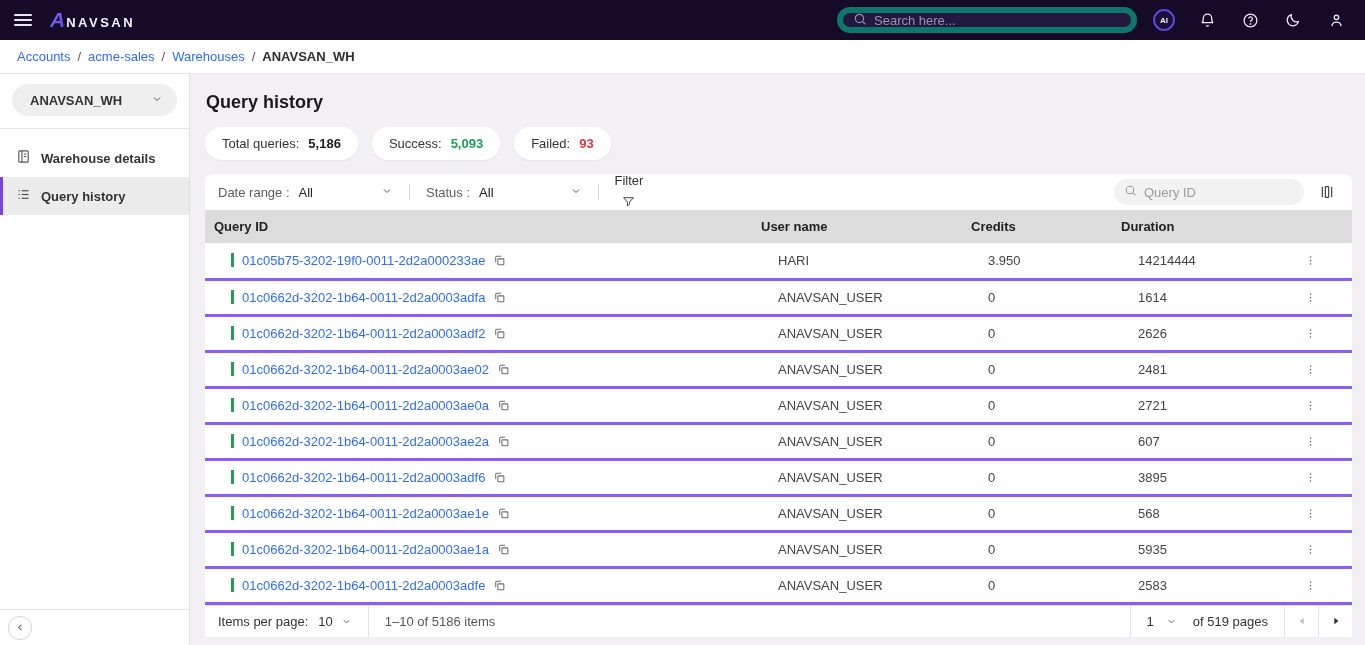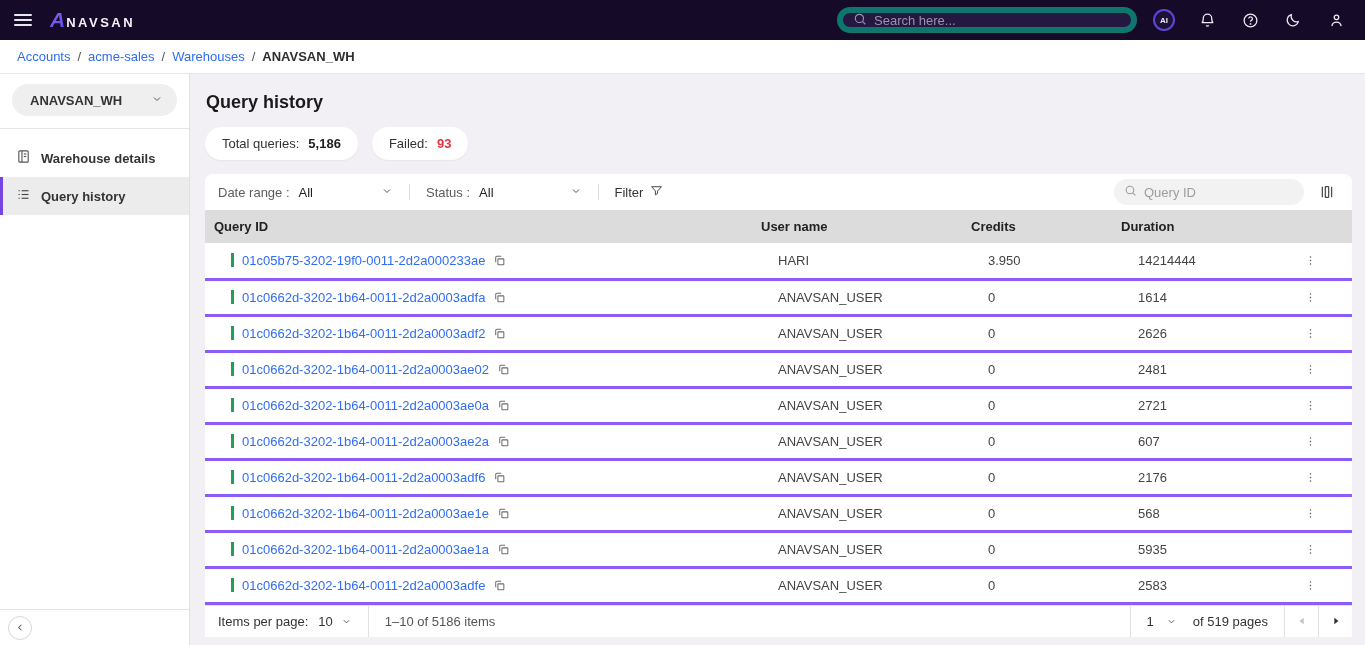--- a/index.html
+++ b/index.html
@@ -57,21 +57,21 @@
 
   .card { background:#fff; border-radius:8px 8px 0 0; }
 
   .filter-row { height:36px; display:flex; align-items:center; padding:0 13px; }
   .filter-group { display:flex; align-items:center; cursor:pointer; }
   .filter-label { color:#5c5c5c; margin-right:9px; }
   .filter-value { color:#222; }
   .vdiv { width:1px; height:16px; background:#d9d9d9; margin:0 16px; }
   .fg-date .chev { margin-left:68px; }
   .fg-status .chev { margin-left:76px; }
-  .filter-funnel { display:flex; align-items:center; gap:7px; color:#333; cursor:pointer; }
+  .filter-funnel { display:flex; align-items:center; gap:7px; color:#333; cursor:pointer;flex-direction:column; }
   .qid-search { margin-left:auto; width:190px; height:26px; background:#f2f2f2; border-radius:13px;
     display:flex; align-items:center; padding:0 10px; gap:7px; }
   .qid-search input { background:transparent; border:none; outline:none; width:100%; font-size:13px; color:#444;
     font-family:"Liberation Sans","DejaVu Sans",sans-serif; }
   .qid-search input::placeholder { color:#9c9c9c; }
   .cols-icon { margin-left:15px; margin-right:4px; cursor:pointer; display:flex; align-items:center; }
 
   table.qtable { width:100%; border-collapse:collapse; table-layout:fixed; }
   .qtable col.c1{width:547px;} .qtable col.c2{width:210px;} .qtable col.c3{width:150px;} .qtable col.c4{width:160px;} .qtable col.c5{width:auto;}
   .qtable thead th { background:var(--header-bg,#dcdcdc); height:33px; text-align:left; font-weight:700; color:#222;
@@ -204,20 +204,24 @@
 
   <div class="main">
     <div class="page-title">Query history</div>
 
     <div class="stats-row">
       <div class="stat-pill">
         <span>Total queries:</span>
         <span class="stat-value" style="color: rgb(31, 31, 31);">5,186</span>
       </div>
       <div class="stat-pill">
+        <span>Success:</span>
+        <span class="stat-value" style="color: rgb(31, 160, 85);">5,093</span>
+      </div>
+      <div class="stat-pill">
         <span>Failed:</span>
         <span class="stat-value" style="color: rgb(229, 51, 63);">93</span>
       </div>
     </div>
 
     <div class="card">
 
       <div class="filter-row">
         <div class="filter-group fg-date">
           <span class="filter-label">Date range :</span>
@@ -453,21 +457,21 @@
         <span class="copy-btn">
           <svg width="13" height="13" viewBox="0 0 24 24" fill="none" stroke="currentColor" stroke-width="1.9">
                       <rect x="9" y="9" width="11" height="11" rx="1"></rect>
                       <path d="M5 15V6a2 2 0 0 1 2-2h8"></path>
                     </svg>
         </span>
       </span>
     </td>
     <td>ANAVSAN_USER</td>
     <td>0</td>
-    <td>2176</td>
+    <td>3895</td>
     <td>
       <span class="kebab">
         <svg width="13" height="13" viewBox="0 0 24 24" fill="#555">
                     <circle cx="12" cy="5.5" r="1.4"></circle>
                     <circle cx="12" cy="12" r="1.4"></circle>
                     <circle cx="12" cy="18.5" r="1.4"></circle>
                   </svg>
       </span>
     </td>
   </tr>

